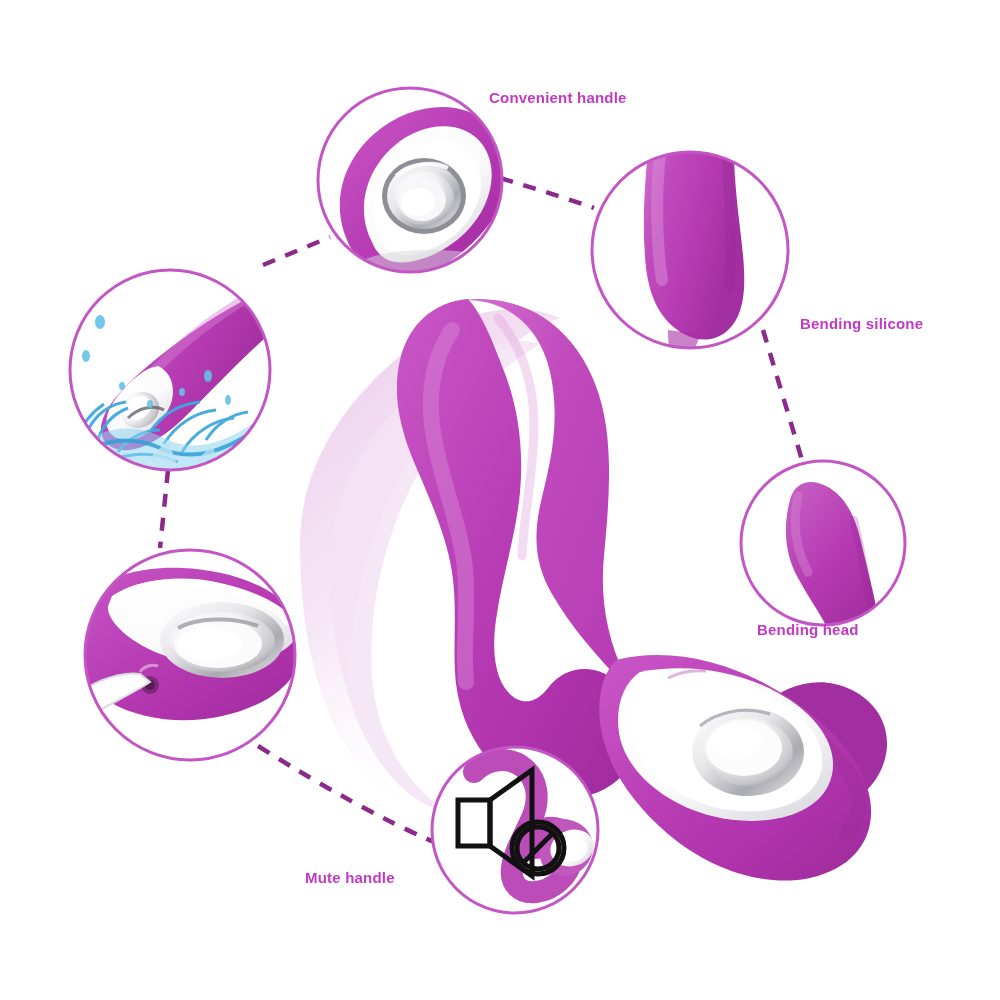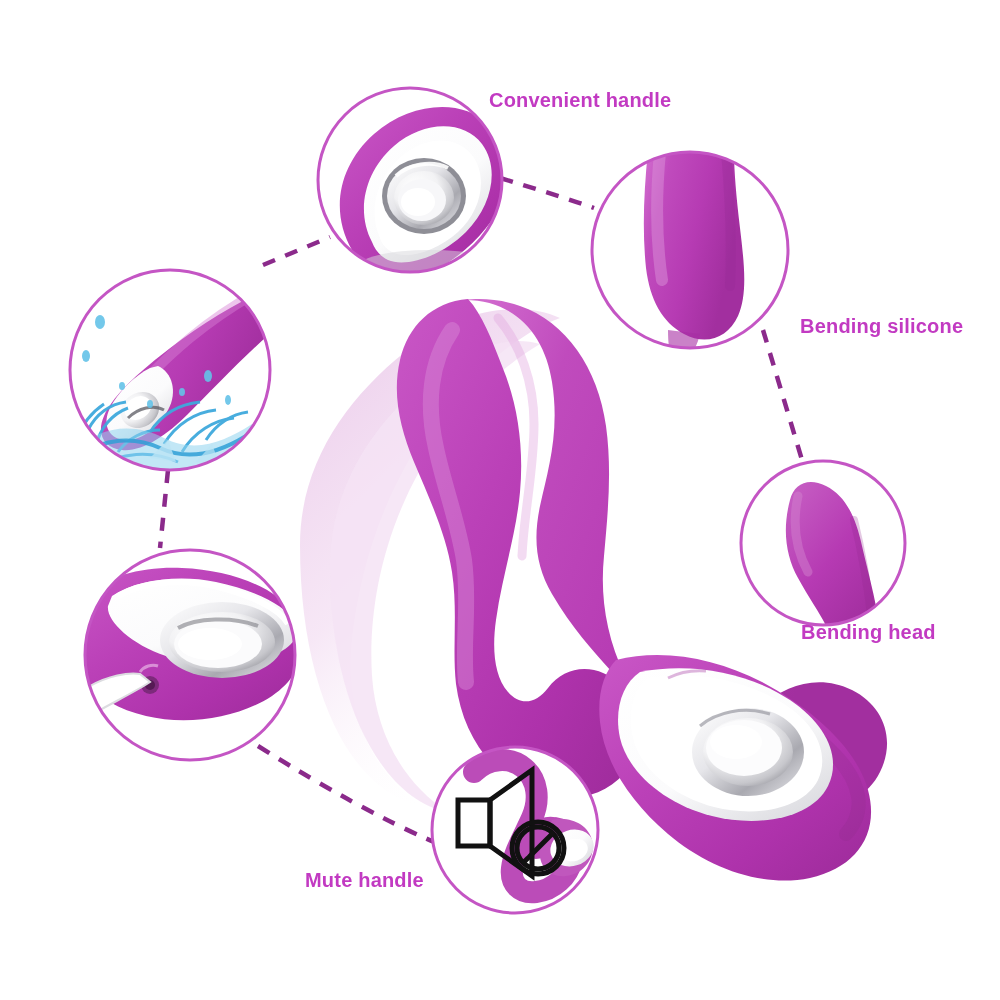--- a/index.html
+++ b/index.html
@@ -23,29 +23,29 @@
     left: 0;
     top: 0;
     width: 1000px;
     height: 1000px;
   }
   .label {
     position: absolute;
     color: #c23ac2;
     font-weight: bold;
     font-family: "Liberation Sans", sans-serif;
-    font-size: 20px;
+    font-size: 15px;
     letter-spacing: 0.2px;
     white-space: nowrap;
     line-height: 1;
   }
   #lbl-waterproof { left: 44px;  top: 209px; }
   #lbl-handle     { left: 489px; top: 90px;  }
   #lbl-silicone   { left: 800px; top: 316px; }
-  #lbl-bending    { left: 757px; top: 622px; margin-left: 44px; }
+  #lbl-bending    { left: 757px; top: 622px; }
   #lbl-usb        { left: 88px;  top: 784px; }
   #lbl-mute       { left: 305px; top: 870px; }
 </style>
 </head>
 <body>
 
 <div id="stage">
 
   <svg class="layer" viewBox="0 0 1000 1000">
     <defs>

